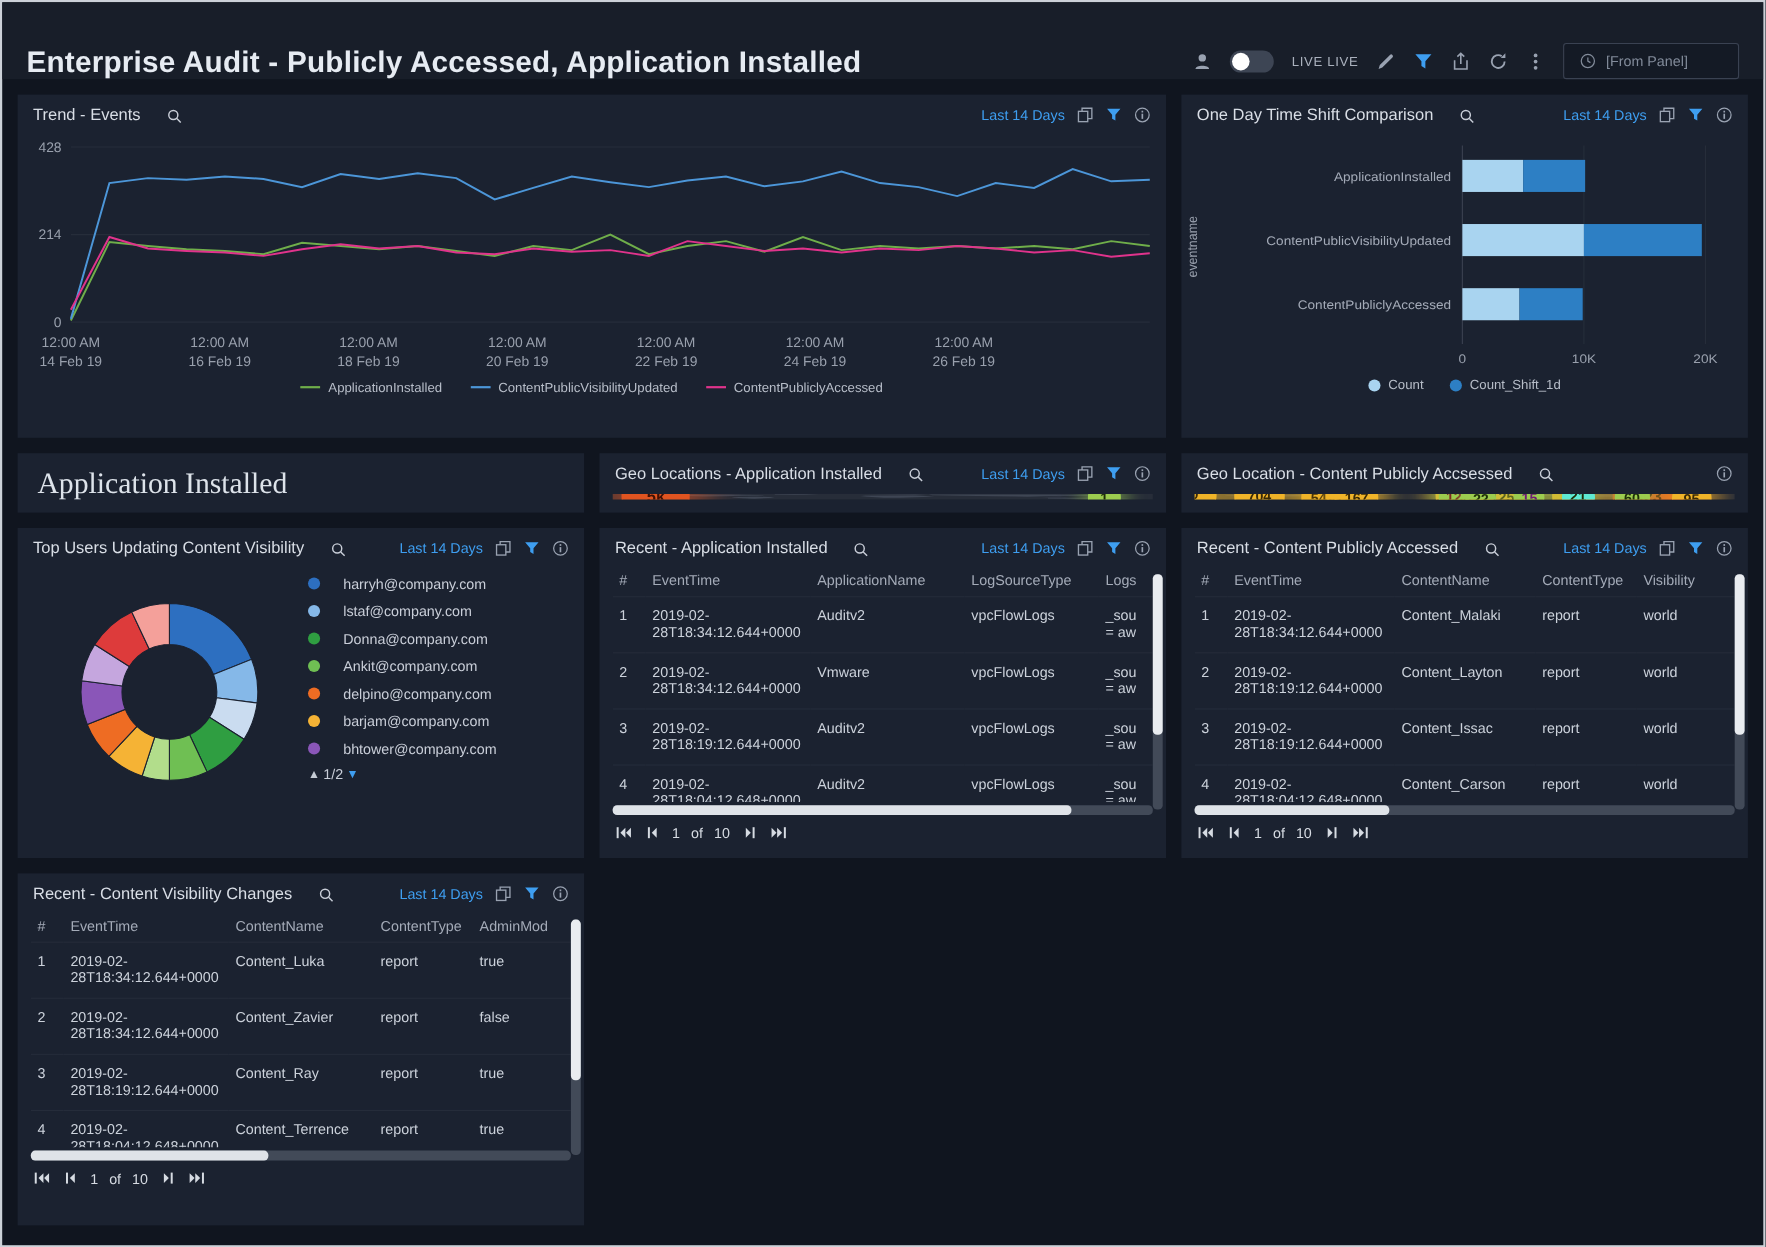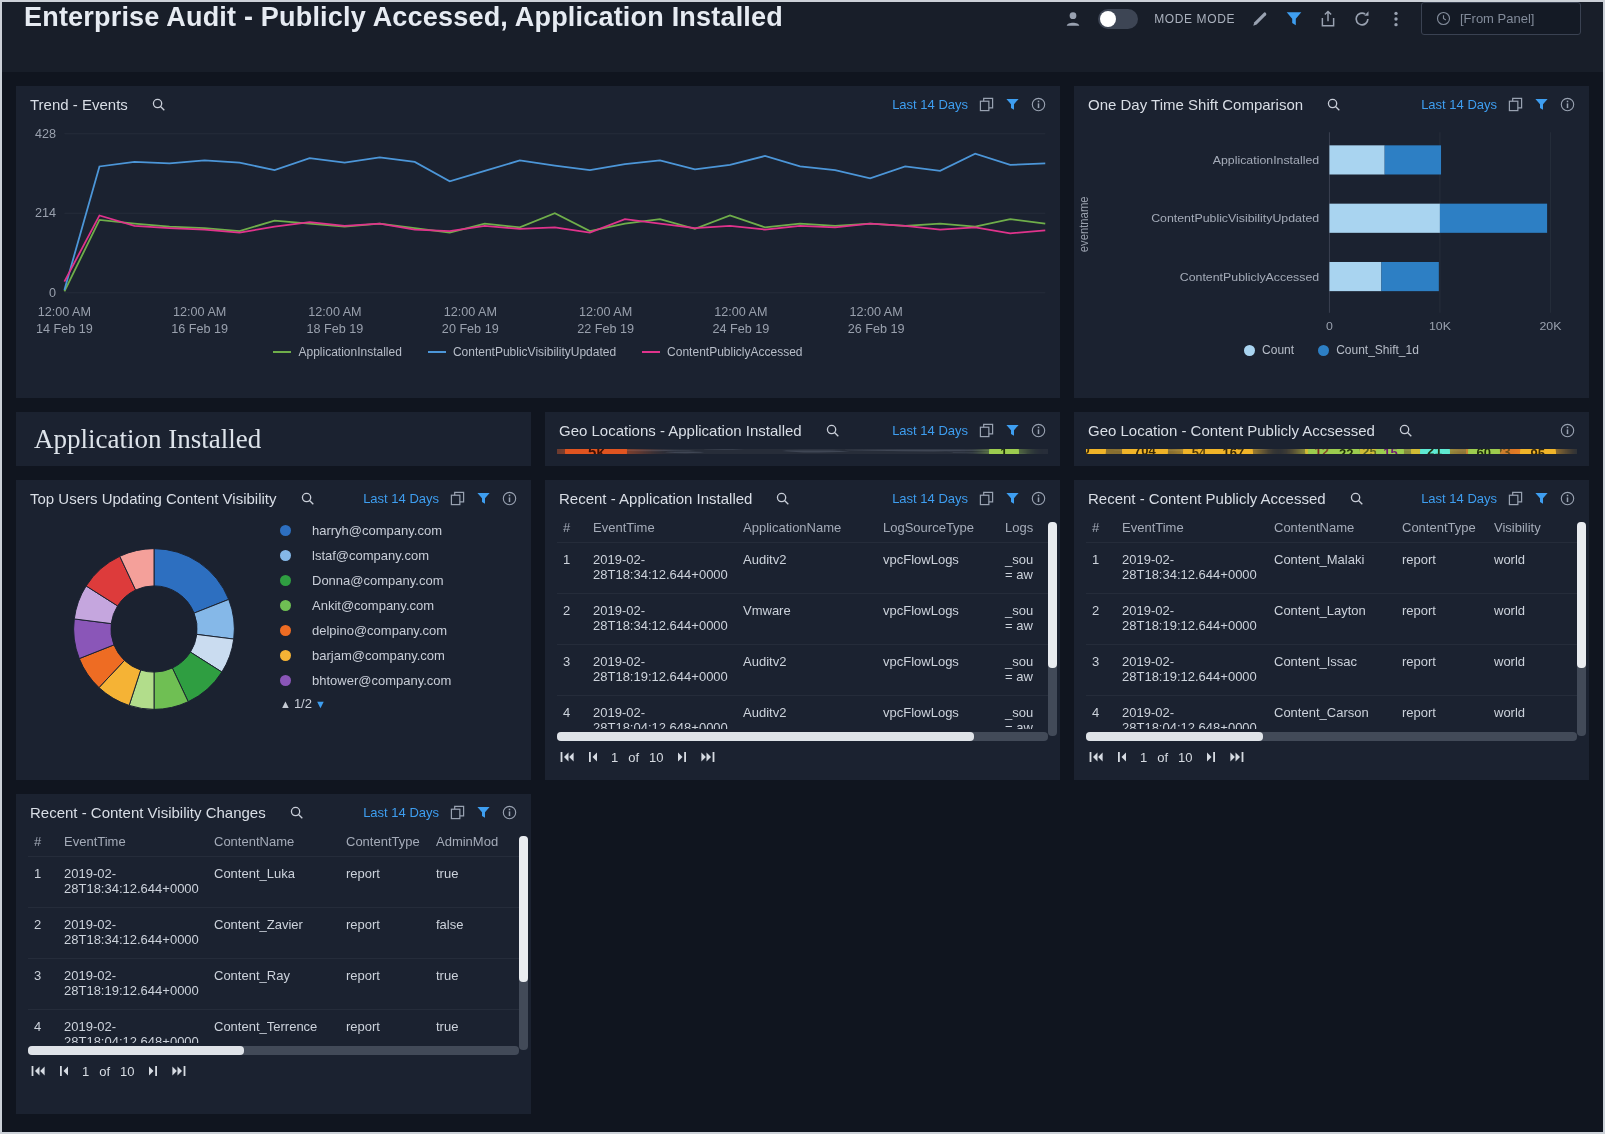--- a/index.html
+++ b/index.html
@@ -5,21 +5,21 @@
   * { box-sizing: border-box; }
   html,body { margin:0; padding:0; }
   body {
     width:1605px; height:1134px; overflow:hidden;
     background:#10151f; color:#c9ced8;
     font-family:"Liberation Sans", sans-serif;
     border:2px solid #ccd1d8;
   }
   
   header {
-    height:70px; display:flex; align-items:flex-start; justify-content:space-between;
+    height:70px; display:flex; align-items:flex-end; justify-content:space-between;
     padding:0 22px; background:#181e29;
   }
   h1 { margin:0; font-size:27px; font-weight:700; color:#e6ebf2; letter-spacing:.2px; }
   .hctrl { display:flex; align-items:center; gap:16px; color:#99a2b1; }
   .icon { width:18px; height:18px; display:inline-flex; }
   .icon svg { width:100%; height:100%; }
   .icon.sm { width:15px; height:15px; }
   .blue { color:#3e9ef0; }
   .toggle { width:40px; height:20px; border-radius:10px; background:#3d4554; position:relative; }
   .toggle .knob { position:absolute; left:2px; top:2px; width:16px; height:16px; border-radius:50%; background:#ffffff; }
@@ -29,21 +29,21 @@
   
   main.grid {
     padding:14px; display:grid; gap:14px;
     grid-template-columns:1fr 1fr 1fr;
     grid-template-rows:312px 54px 300px 320px;
   }
   .panel { background:#1b2230; display:flex; flex-direction:column; position:relative; overflow:hidden; }
   .span2 { grid-column:1 / 3; }
   .sec-right { grid-column:2 / 4; }
   .phead { display:flex; align-items:center; justify-content:space-between; padding:10px 14px 6px; }
-  .ptitle-wrap { display:flex; align-items:center; gap:23px; }
+  .ptitle-wrap { display:flex; align-items:flex-end; gap:23px; }
   .ptitle { font-size:15px; color:#d9dee6; }
   .pctrl { display:flex; align-items:center; gap:11px; color:#99a2b1; }
   .trange { color:#3e9ef0; font-size:13px; }
   .section-title { background:#1b2230; display:flex; align-items:center; padding:8px 18px;
     font-family:"Liberation Serif", serif; font-size:27px; color:#dde3ea; }
   
   .chart-svg { display:block; width:100%; }
   .line-legend { display:flex; justify-content:center; gap:26px; font-size:12px; color:#b7bdc8; padding:4px 0 10px; }
   .leg-item { display:flex; align-items:center; gap:7px; }
   .leg-line { width:18px; height:2px; display:inline-block; }
@@ -182,21 +182,21 @@
   <h1>Enterprise Audit - Publicly Accessed, Application Installed</h1>
   <div class="hctrl">
     <span class="icon">
         <svg>
           <use href="#i-person"></use>
         </svg>
       </span>
     <div class="toggle">
         <div class="knob"></div>
       </div>
-    <span class="live-label">MODE MODE</span>
+    <span class="live-label">LIVE LIVE</span>
     <span class="icon">
         <svg>
           <use href="#i-pencil"></use>
         </svg>
       </span>
     <span class="icon blue">
         <svg>
           <use href="#i-funnel"></use>
         </svg>
       </span>

